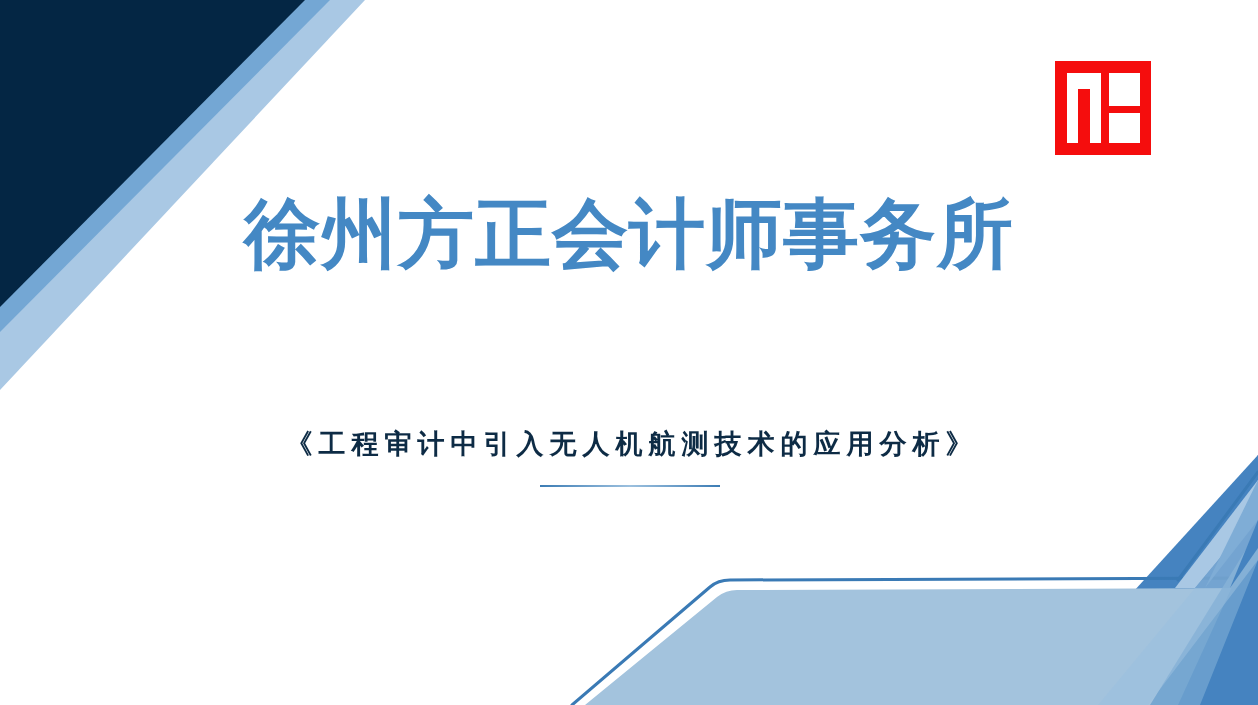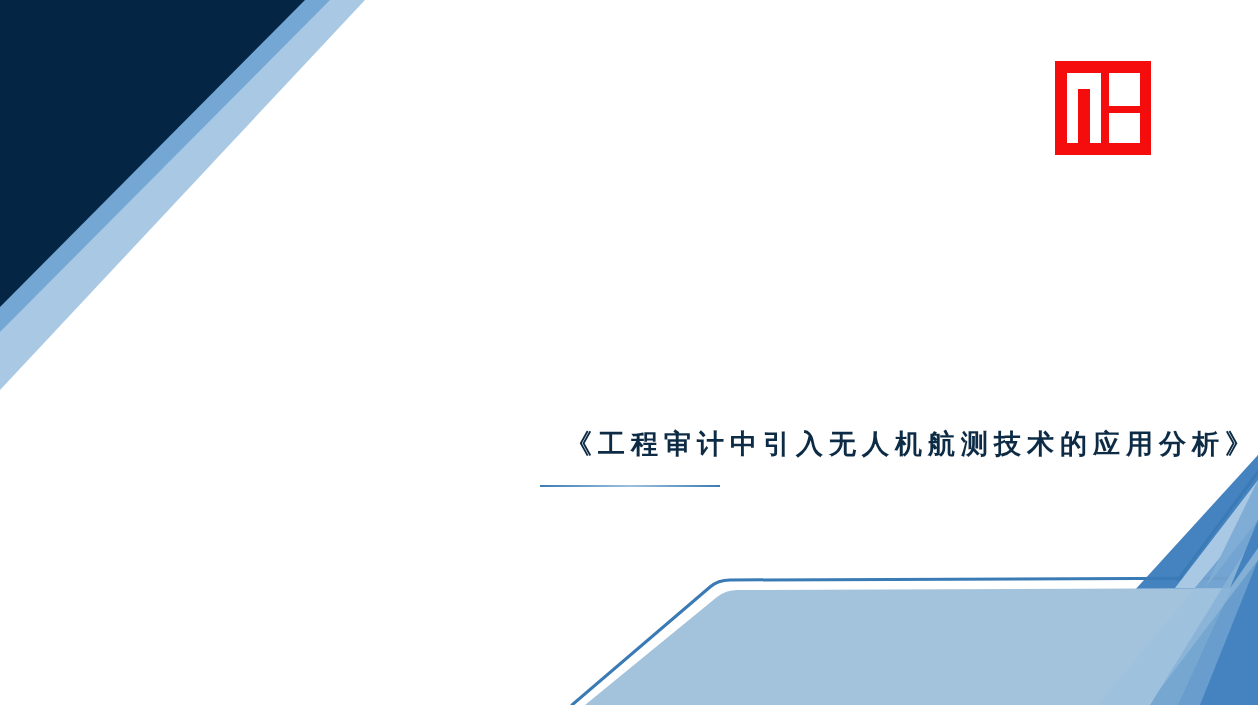--- a/index.html
+++ b/index.html
@@ -68,21 +68,21 @@
     font-weight: bold;
     color: #4488c4;
     letter-spacing: 1px;
     white-space: nowrap;
   }
   .subtitle {
     position: absolute;
     left: 0;
     top: 424px;
     width: 1258px;
-    text-align: right;
+    text-align: center;
     font-size: 27px;
     line-height: 40px;
     font-weight: bold;
     color: #0d2b45;
     letter-spacing: 6px;
     text-indent: 6px;
     white-space: nowrap;
   }
   #divider {
     position: absolute;
@@ -144,17 +144,18 @@
 
       <path d="M 12,12 L 46,12 L 46,82 L 35,82 L 35,28 L 23,28 L 23,82 L 12,82 Z" fill="#ffffff"></path>
 
       <rect x="54" y="12" width="31" height="33" fill="#ffffff"></rect>
 
       <rect x="54" y="52" width="31" height="30" fill="#ffffff"></rect>
     </svg>
   </div>
 
   <div id="text-block">
+    <div class="title-line-1">徐州方正会计师事务所</div>
     <div class="subtitle">《工程审计中引入无人机航测技术的应用分析》</div>
     <div id="divider"></div>
   </div>
 
 </div>
 
 </body></html>

